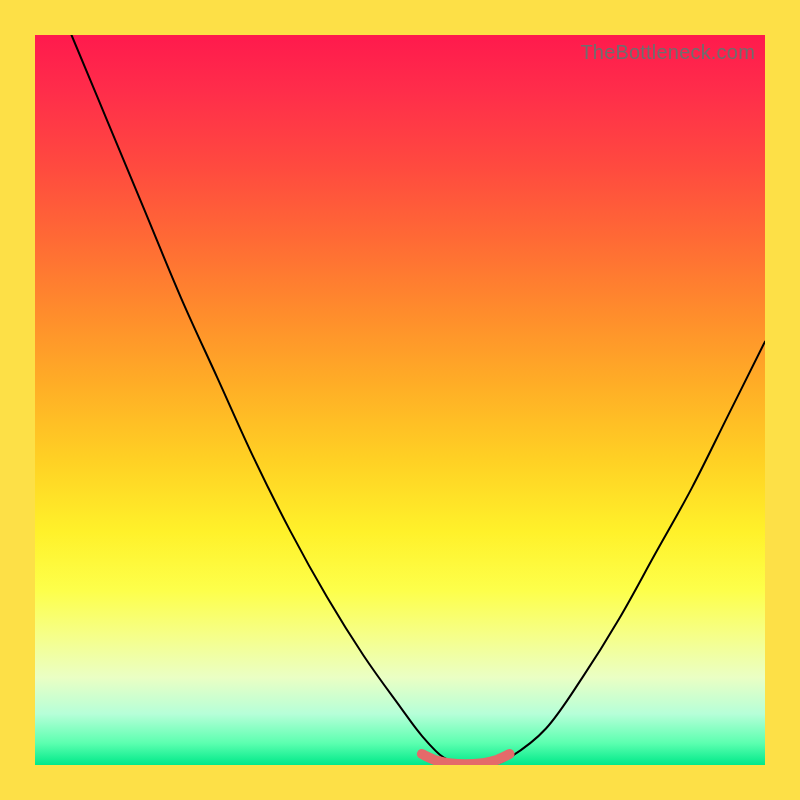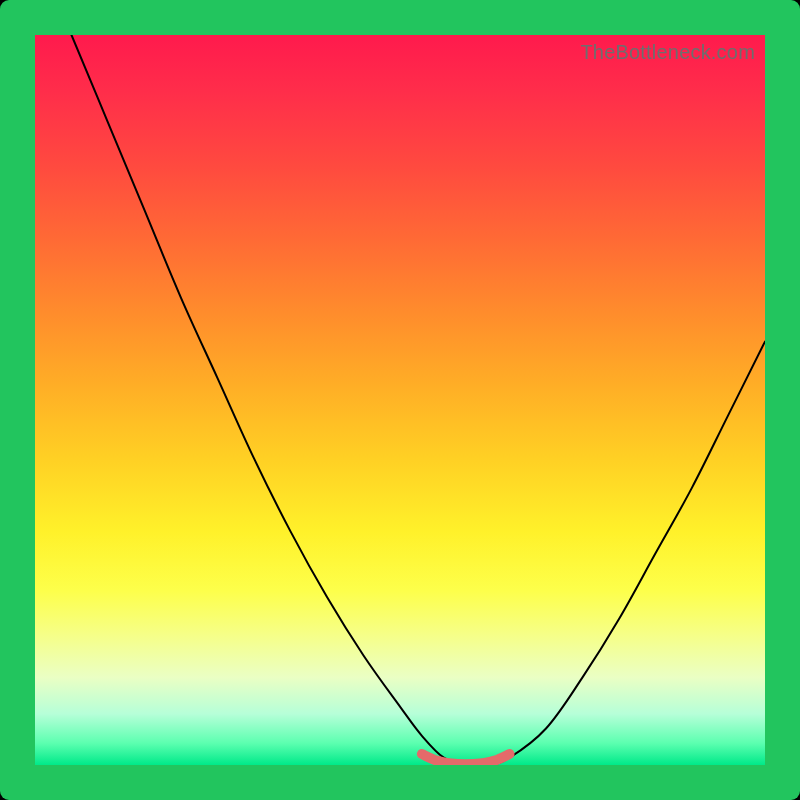--- a/index.html
+++ b/index.html
@@ -8,22 +8,21 @@
     width: 800px;
     height: 800px;
     overflow: hidden;
     background: #000;
     font-family: Arial, Helvetica, sans-serif;
   }
   .frame {
     position: relative;
     width: 800px;
     height: 800px;
-    background: #22c55e;
-    border-radius: 9px;
+    background: #fde047;
   }
   .plot-area {
     position: absolute;
     left: 35px;
     top: 35px;
     width: 730px;
     height: 730px;
     
     background: linear-gradient(to bottom,
       #ff1a4d 0%,

